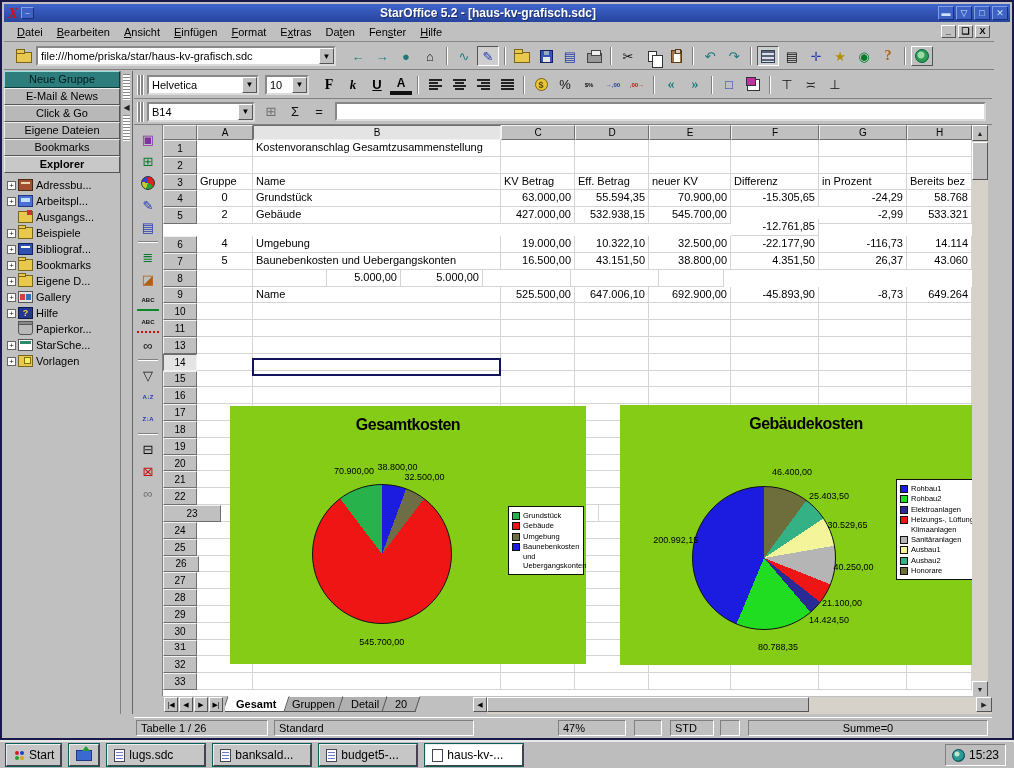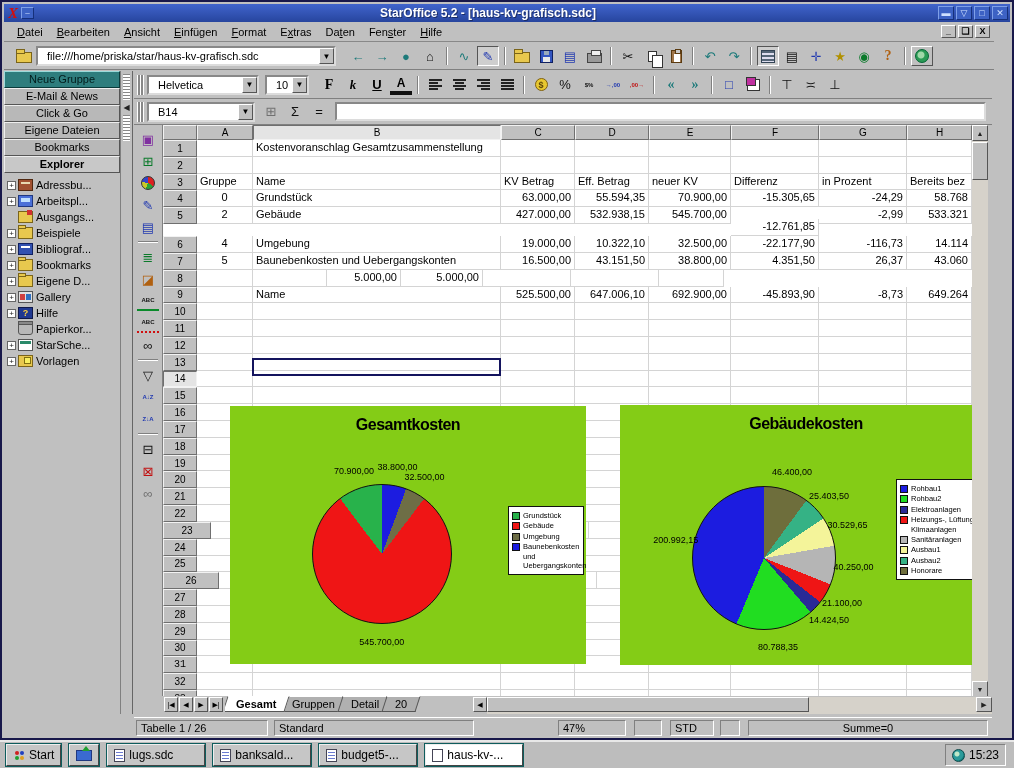--- a/index.html
+++ b/index.html
@@ -71,21 +71,21 @@
   .i-all,.i-alc,.i-alr,.i-alj{width:13px;height:13px;background-repeat:no-repeat;}
   .i-all{background-image:linear-gradient(#222,#222),linear-gradient(#222,#222),linear-gradient(#222,#222),linear-gradient(#222,#222);
        background-size:13px 2px,9px 2px,13px 2px,9px 2px;background-position:0 1px,0 4px,0 7px,0 10px;}
   .i-alc{background-image:linear-gradient(#222,#222),linear-gradient(#222,#222),linear-gradient(#222,#222),linear-gradient(#222,#222);
        background-size:13px 2px,9px 2px,13px 2px,9px 2px;background-position:0 1px,2px 4px,0 7px,2px 10px;}
   .i-alr{background-image:linear-gradient(#222,#222),linear-gradient(#222,#222),linear-gradient(#222,#222),linear-gradient(#222,#222);
        background-size:13px 2px,9px 2px,13px 2px,9px 2px;background-position:0 1px,4px 4px,0 7px,4px 10px;}
   .i-alj{background-image:linear-gradient(#222,#222),linear-gradient(#222,#222),linear-gradient(#222,#222),linear-gradient(#222,#222);
        background-size:13px 2px,13px 2px,13px 2px,13px 2px;background-position:0 1px,0 4px,0 7px,0 10px;}
   .combo{height:20px;background:#fff;border:2px inset #dcdcdc;display:flex;align-items:center;
-       padding-left:9px;position:relative;overflow:hidden;white-space:nowrap;}
+       padding-left:3px;position:relative;overflow:hidden;white-space:nowrap;}
   .cara{position:absolute;right:0;top:0;bottom:0;width:15px;background:#c0c0c0;
        border:1px solid;border-color:#fff #555 #555 #fff;font-size:8px;display:flex;align-items:center;justify-content:center;}
   .grip{width:7px;height:20px;background:repeating-linear-gradient(90deg,#fff 0 1px,#888 1px 3px);margin:0 3px;flex:none;}
   
   .fbar{position:absolute;left:132px;top:97px;width:858px;height:26px;background:#c0c0c0;
        border-bottom:1px solid #808080;display:flex;align-items:center;}
   .finput{flex:1;height:19px;background:#fff;border:2px inset #dcdcdc;margin-right:6px;}
   
   .sidebar{position:absolute;left:2px;top:69px;width:117px;height:643px;background:#c0c0c0;border-right:1px solid #808080;}
   .grpbtn{height:17px;border:1px solid;border-color:#eee #555 #555 #eee;background:#b8b8b8;
@@ -572,31 +572,20 @@
             <div class="cell al" style="width: 56px; height: 16.82px;"></div>
             <div class="cell al" style="width: 248px; height: 16.82px;"></div>
             <div class="cell al" style="width: 74px; height: 16.82px;"></div>
             <div class="cell al" style="width: 74px; height: 16.82px;"></div>
             <div class="cell al" style="width: 82px; height: 16.82px;"></div>
             <div class="cell al" style="width: 88px; height: 16.82px;"></div>
             <div class="cell al" style="width: 88px; height: 16.82px;"></div>
             <div class="cell al" style="width: 65px; height: 16.82px;"></div>
           </div>
           <div class="grow">
-            <div class="hcell" style="width: 34px; height: 16.82px;">12</div>
-            <div class="cell al" style="width: 56px; height: 16.82px;"></div>
-            <div class="cell al" style="width: 248px; height: 16.82px;"></div>
-            <div class="cell al" style="width: 74px; height: 16.82px;"></div>
-            <div class="cell al" style="width: 74px; height: 16.82px;"></div>
-            <div class="cell al" style="width: 82px; height: 16.82px;"></div>
-            <div class="cell al" style="width: 88px; height: 16.82px;"></div>
-            <div class="cell al" style="width: 88px; height: 16.82px;"></div>
-            <div class="cell al" style="width: 65px; height: 16.82px;"></div>
-          </div>
-          <div class="grow">
             <div class="hcell" style="width: 34px; height: 16.82px;">13</div>
             <div class="cell al" style="width: 56px; height: 16.82px;"></div>
             <div class="cell al" style="width: 248px; height: 16.82px;"></div>
             <div class="cell al" style="width: 74px; height: 16.82px;"></div>
             <div class="cell al" style="width: 74px; height: 16.82px;"></div>
             <div class="cell al" style="width: 82px; height: 16.82px;"></div>
             <div class="cell al" style="width: 88px; height: 16.82px;"></div>
             <div class="cell al" style="width: 88px; height: 16.82px;"></div>
             <div class="cell al" style="width: 65px; height: 16.82px;"></div>
           </div>
@@ -693,21 +682,21 @@
             <div class="cell al" style="width: 56px; height: 16.82px;"></div>
             <div class="cell al" style="width: 248px; height: 16.82px;"></div>
             <div class="cell al" style="width: 74px; height: 16.82px;"></div>
             <div class="cell al" style="width: 74px; height: 16.82px;"></div>
             <div class="cell al" style="width: 82px; height: 16.82px;"></div>
             <div class="cell al" style="width: 88px; height: 16.82px;"></div>
             <div class="cell al" style="width: 88px; height: 16.82px;"></div>
             <div class="cell al" style="width: 65px; height: 16.82px;"></div>
           </div>
           <div class="grow">
-            <div class="hcell" style="width: 48px; height: 16.82px;">23</div>
+            <div class="hcell" style="width: 58px; height: 16.82px;">23</div>
             <div class="cell al" style="width: 56px; height: 16.82px;"></div>
             <div class="cell al" style="width: 248px; height: 16.82px;"></div>
             <div class="cell al" style="width: 74px; height: 16.82px;"></div>
             <div class="cell al" style="width: 74px; height: 16.82px;"></div>
             <div class="cell al" style="width: 82px; height: 16.82px;"></div>
             <div class="cell al" style="width: 88px; height: 16.82px;"></div>
             <div class="cell al" style="width: 88px; height: 16.82px;"></div>
             <div class="cell al" style="width: 65px; height: 16.82px;"></div>
           </div>
           <div class="grow">
@@ -726,21 +715,21 @@
             <div class="cell al" style="width: 56px; height: 16.82px;"></div>
             <div class="cell al" style="width: 248px; height: 16.82px;"></div>
             <div class="cell al" style="width: 74px; height: 16.82px;"></div>
             <div class="cell al" style="width: 74px; height: 16.82px;"></div>
             <div class="cell al" style="width: 82px; height: 16.82px;"></div>
             <div class="cell al" style="width: 88px; height: 16.82px;"></div>
             <div class="cell al" style="width: 88px; height: 16.82px;"></div>
             <div class="cell al" style="width: 65px; height: 16.82px;"></div>
           </div>
           <div class="grow">
-            <div class="hcell" style="width: 56px; height: 16.82px; text-align: center;">26</div>
+            <div class="hcell" style="width: 36px; height: 16.82px; text-align: center;">26</div>
             <div class="cell al" style="width: 56px; height: 16.82px;"></div>
             <div class="cell al" style="width: 248px; height: 16.82px;"></div>
             <div class="cell al" style="width: 74px; height: 16.82px;"></div>
             <div class="cell al" style="width: 74px; height: 16.82px;"></div>
             <div class="cell al" style="width: 82px; height: 16.82px;"></div>
             <div class="cell al" style="width: 88px; height: 16.82px;"></div>
             <div class="cell al" style="width: 88px; height: 16.82px;"></div>
             <div class="cell al" style="width: 65px; height: 16.82px;"></div>
           </div>
           <div class="grow">

